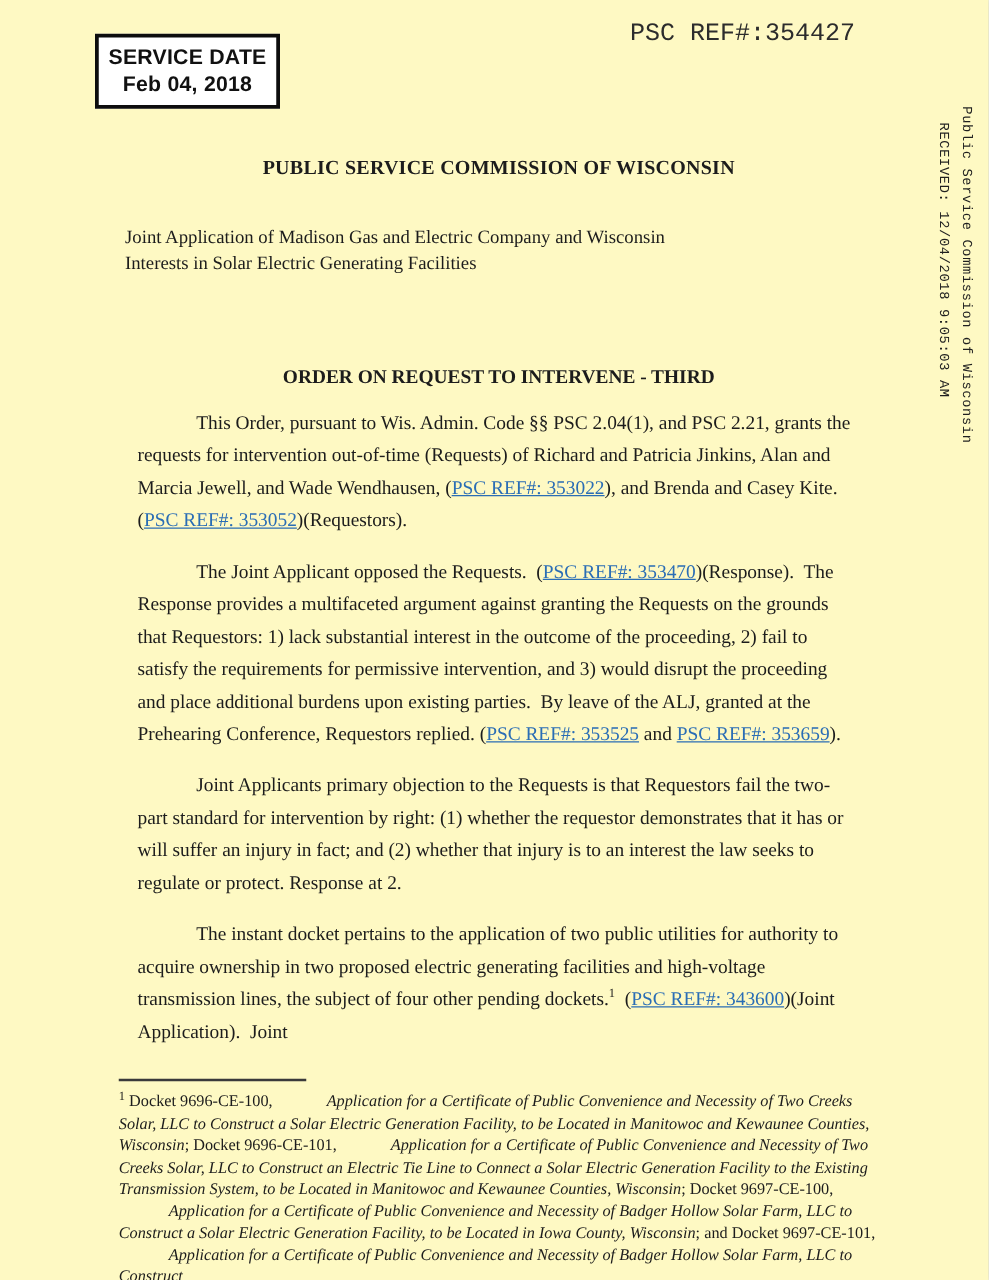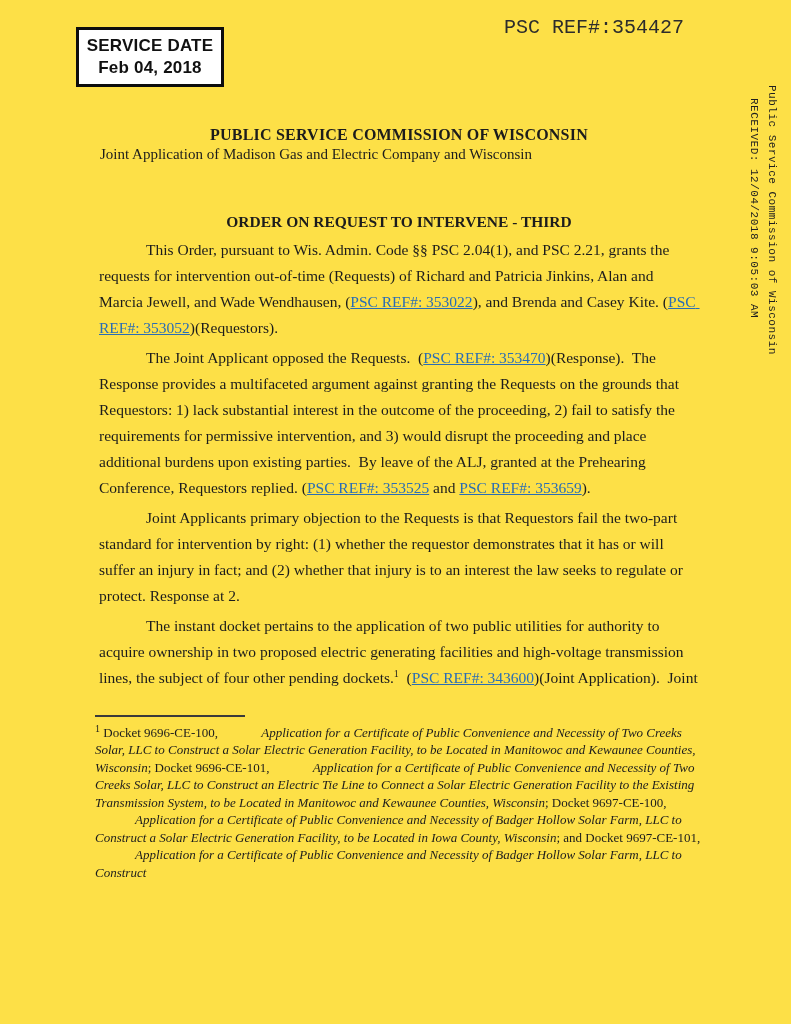--- a/index.html
+++ b/index.html
@@ -1,17 +1,17 @@
 <!DOCTYPE html>
 <html style="--link-color: #2a6db5;"><head>
 <meta charset="utf-8">
 <style>
   html,body{margin:0;padding:0;background:#e8e8e8;}
   .page{
-    position:relative;width:791px;height:1024px;margin:0 auto;background:#fde047;
+    position:relative;width:791px;height:1024px;margin:0 auto;background:#fef9c3;
     font-family:"Liberation Serif", serif;color:#1c1c1c;overflow:hidden;
     box-shadow:0 0 6px rgba(0,0,0,.25);
   }
   .stamp{
     position:absolute;left:76px;top:27px;width:142px;height:54px;
     border:3px solid #0d0d0d;background:#fff;
     display:flex;flex-direction:column;align-items:center;justify-content:center;
     font-family:"Liberation Sans", sans-serif;font-weight:bold;
     font-size:17px;line-height:22px;letter-spacing:.2px;color:#111;
   }
@@ -26,29 +26,29 @@
     color:#1f1f1f;white-space:nowrap;
   }
   .vtext-1{top:85px;right:13px;}
   .vtext-2{top:98px;right:31px;}
   .content{position:absolute;left:95px;top:0;width:608px;}
   .doc-title{
     margin-top:126px;text-align:center;font-weight:bold;font-size:16px;
     letter-spacing:.2px;
   }
   .caption-row{
-    display:flex;justify-content:space-between;
+    margin-top:36px;display:flex;justify-content:space-between;
     font-size:15px;line-height:20.5px;padding-left:5px;
   }
   .docket-no{padding-right:10px;white-space:nowrap;}
   .order-heading{
-    margin-top:48px;text-align:center;font-weight:bold;font-size:15.5px;
+    margin-top:72px;text-align:center;font-weight:bold;font-size:15.5px;
   }
   .body-text{margin-top:6px;font-size:15.5px;line-height:26px;}
-  .body-para{margin:4px;text-indent:47px;white-space:pre-wrap;}
+  .body-para{margin:15px;text-indent:47px;white-space:pre-wrap;}
   a.doc-link{color:var(--link-color,#2a6db5);text-decoration:underline;cursor:pointer;}
   sup.fn-ref{font-size:10px;line-height:0;vertical-align:super;}
   .fn-sep{
     width:150px;border:0;border-top:2px solid #3a3a3a;margin:24px 0 7px 0;
   }
   .footnote{
     width:617px;font-size:13px;line-height:17.5px;white-space:pre-wrap;
   }
   .footnote em{font-style:italic;margin-left:40px;}
 </style>
@@ -67,20 +67,21 @@
   <div class="vtext vtext-1">Public Service Commission of Wisconsin</div>
   <div class="vtext vtext-2">RECEIVED: 12/04/2018 9:05:03 AM</div>
 
   <div class="content">
 
     <div class="doc-title">PUBLIC SERVICE COMMISSION OF WISCONSIN</div>
 
     <div class="caption-row">
       <div>
         <div>Joint Application of Madison Gas and Electric Company and Wisconsin</div>
+        <div>Interests in Solar Electric Generating Facilities</div>
       </div>
     </div>
 
     <div class="order-heading">ORDER ON REQUEST TO INTERVENE - THIRD</div>
 
     <div class="body-text">
       <p class="body-para"><span>This Order, pursuant to Wis. Admin. Code §§ PSC 2.04(1), and PSC 2.21, grants the requests for intervention out-of-time (Requests) of Richard and Patricia Jinkins, Alan and Marcia Jewell, and Wade Wendhausen, (</span><a href="#" class="doc-link">PSC REF#: 353022</a><span>), and Brenda and Casey Kite. (</span><a href="#" class="doc-link">PSC REF#: 353052</a><span>)(Requestors).</span></p>
       <p class="body-para"><span>The Joint Applicant opposed the Requests.  (</span><a href="#" class="doc-link">PSC REF#: 353470</a><span>)(Response).  The Response provides a multifaceted argument against granting the Requests on the grounds that Requestors: 1) lack substantial interest in the outcome of the proceeding, 2) fail to satisfy the requirements for permissive intervention, and 3) would disrupt the proceeding and place additional burdens upon existing parties.  By leave of the ALJ, granted at the Prehearing Conference, Requestors replied. (</span><a href="#" class="doc-link">PSC REF#: 353525</a><span> and </span><a href="#" class="doc-link">PSC REF#: 353659</a><span>).</span></p>
       <p class="body-para"><span>Joint Applicants primary objection to the Requests is that Requestors fail the two-part standard for intervention by right: (1) whether the requestor demonstrates that it has or will suffer an injury in fact; and (2) whether that injury is to an interest the law seeks to regulate or protect. Response at 2.</span></p>
       <p class="body-para"><span>The instant docket pertains to the application of two public utilities for authority to acquire ownership in two proposed electric generating facilities and high-voltage transmission lines, the subject of four other pending dockets.</span><sup class="fn-ref">1</sup><span>  (</span><a href="#" class="doc-link">PSC REF#: 343600</a><span>)(Joint Application).  Joint</span></p>

